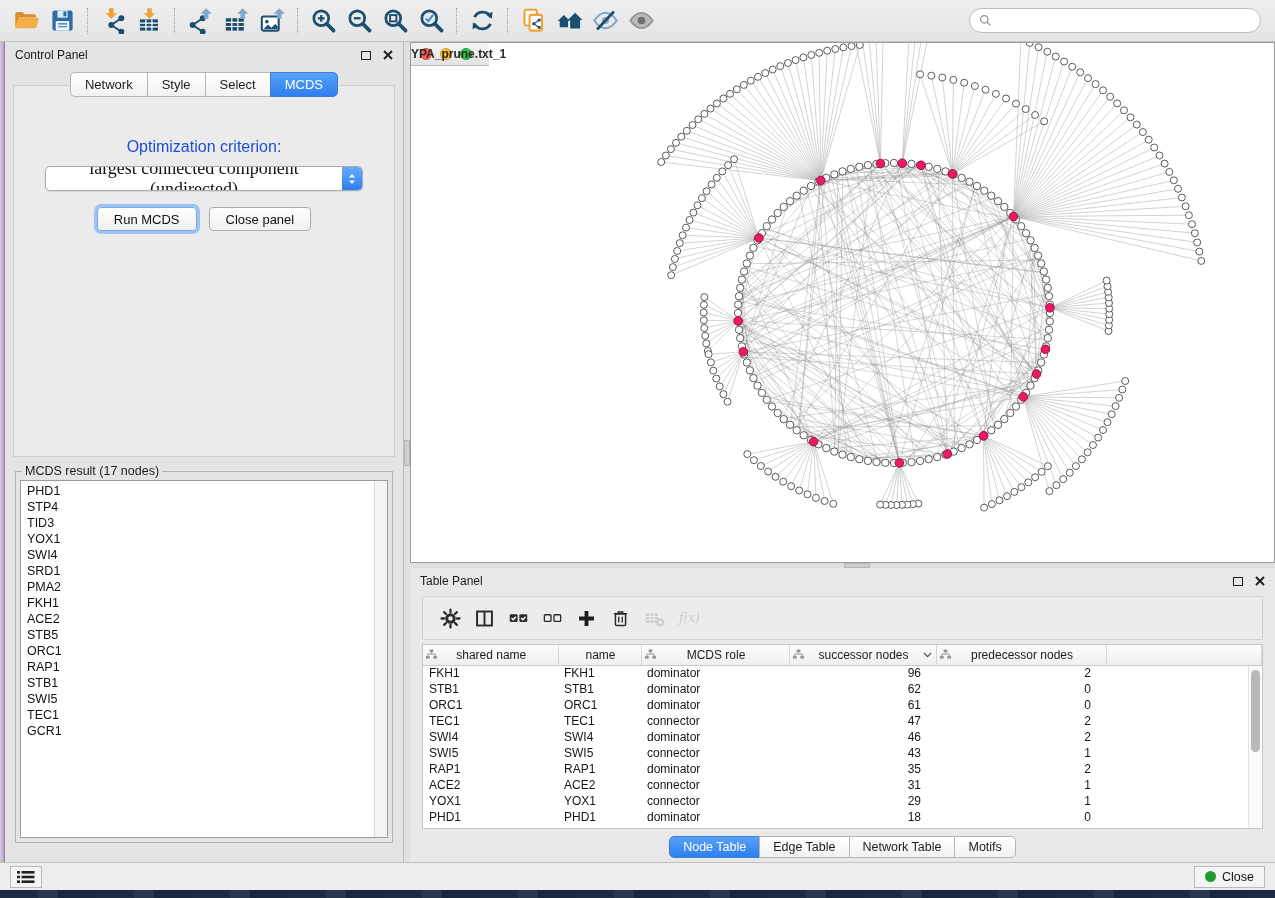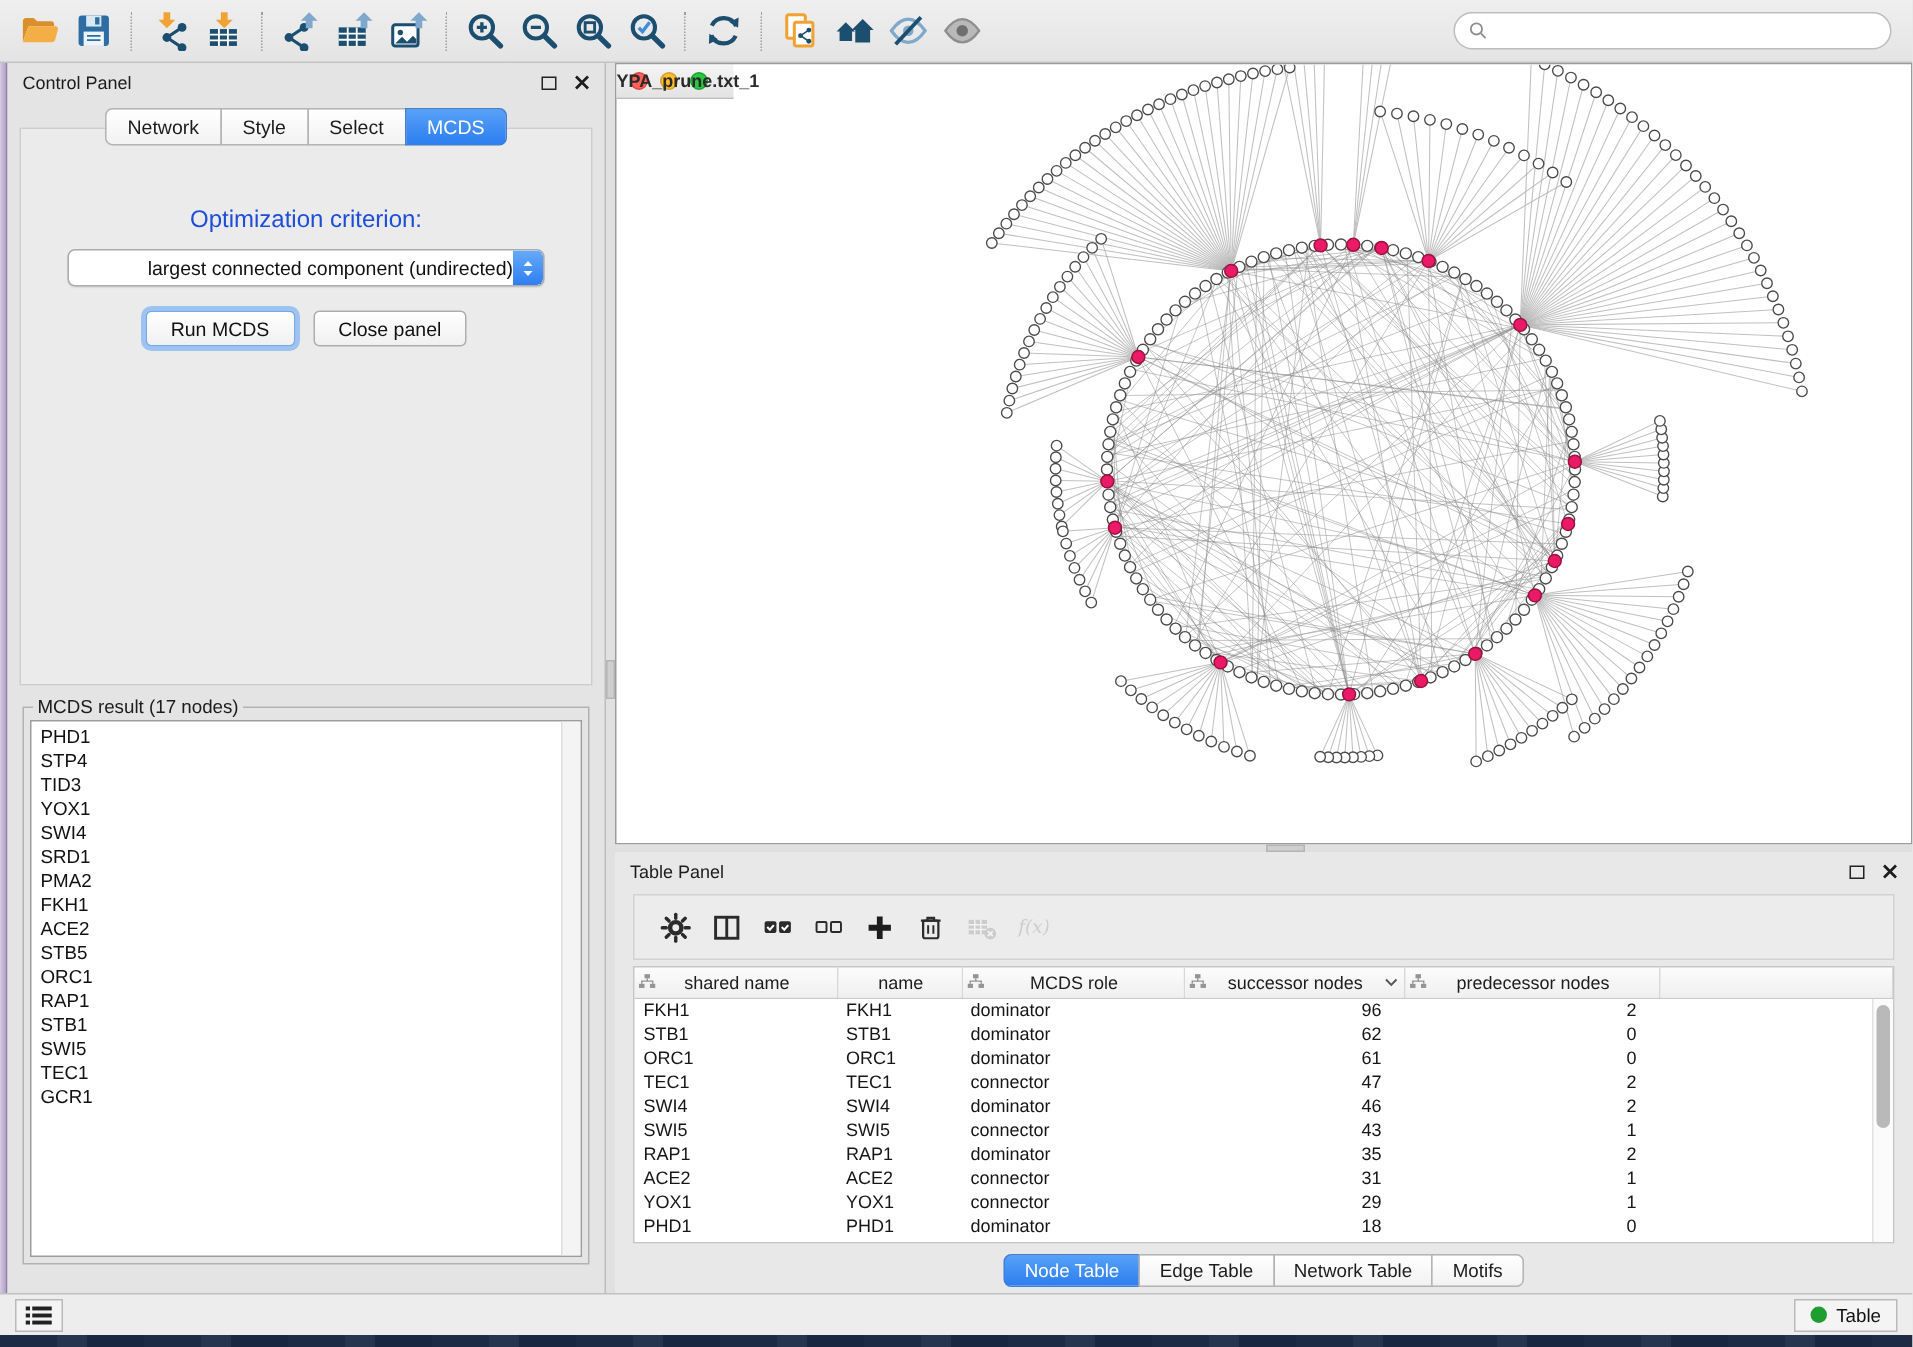--- a/index.html
+++ b/index.html
@@ -34,21 +34,21 @@
   .seg-btn { font-size:13px; padding:4px 14px; background:linear-gradient(#ffffff,#f2f2f2);
              border:1px solid #b4b4b4; margin-left:-1px; color:#1c1c1c; }
   .seg-btn:first-child { border-radius:5px 0 0 5px; margin-left:0;text-align:center; }
   .seg-btn:last-child { border-radius:0 5px 5px 0; }
   .seg-btn.sel { background:linear-gradient(#57a1f8,#2d7ef0); color:#fff; border-color:#3f7fd4; }
   .cp-body { margin:-12px 8px 0; border:1px solid #cdcdcd; background:#ebebeb; height:372px; flex:0 0 auto;
              padding-top:26px; display:flex; flex-direction:column; align-items:center; }
   .crit-label { font-size:16px; color:#1d4ed8; margin:26px 0 10px; }
   .dropdown { width:318px; height:25px; background:#fff; border:1px solid #ababab; border-radius:5px;
               display:flex; align-items:center; overflow:hidden; box-shadow:0 1px 1px rgba(0,0,0,.08); }
-  .dropdown .dd-text { flex:1; text-align:right; font-size:13px; color:#111; }
+  .dropdown .dd-text { flex:1; text-align:center; font-size:18px; color:#111;font-family:Liberation Serif, serif; }
   .dropdown .dd-cap { width:20px; align-self:stretch; background:linear-gradient(#66aaf9,#2d7ef0);
                       display:flex; align-items:center; justify-content:center; border-radius:0 4px 4px 0; }
   .btn-row { display:flex; gap:12px; margin-top:16px; }
   .mac-btn { font-size:13px; color:#111; padding:3.5px 16px; background:linear-gradient(#ffffff,#f0f0f0);
              border:1px solid #adadad; border-radius:4px; }
   .mac-btn.focus { box-shadow:0 0 0 3px rgba(92,162,250,.55); border-color:#74a9ec; }
   .cp-result { margin:14px 10px 0; border:1px solid #b2b2b2; position:relative; height:372px; flex:0 0 auto;
                padding:8px 4px 4px; }
   .cp-result-title { position:absolute; top:-8px; left:6px; background:#e4e4e4; padding:0 3px; font-size:12.5px; color:#1c1c1c; }
   .mcds-list { background:#fff; border:1px solid #9c9c9c; height:100%; overflow:hidden; position:relative;
@@ -1259,17 +1259,17 @@
             <rect x="0" y="10.4" width="3" height="2.6"></rect>
         <rect x="4.5" y="1" width="13" height="2.6"></rect>
             <rect x="4.5" y="5.7" width="13" height="2.6"></rect>
             <rect x="4.5" y="10.4" width="13" height="2.6"></rect>
           </g>
       </svg>
     </button>
     <span class="spacer"></span>
     <button class="memory-btn">
       <span class="mem-dot" id="mem-dot" style="background: rgb(31, 157, 49);"></span>
-      <span>Table</span>
+      <span>Close</span>
     </button>
   </div>
   <div class="wallpaper"></div>
 </div>
 
 </body></html>

